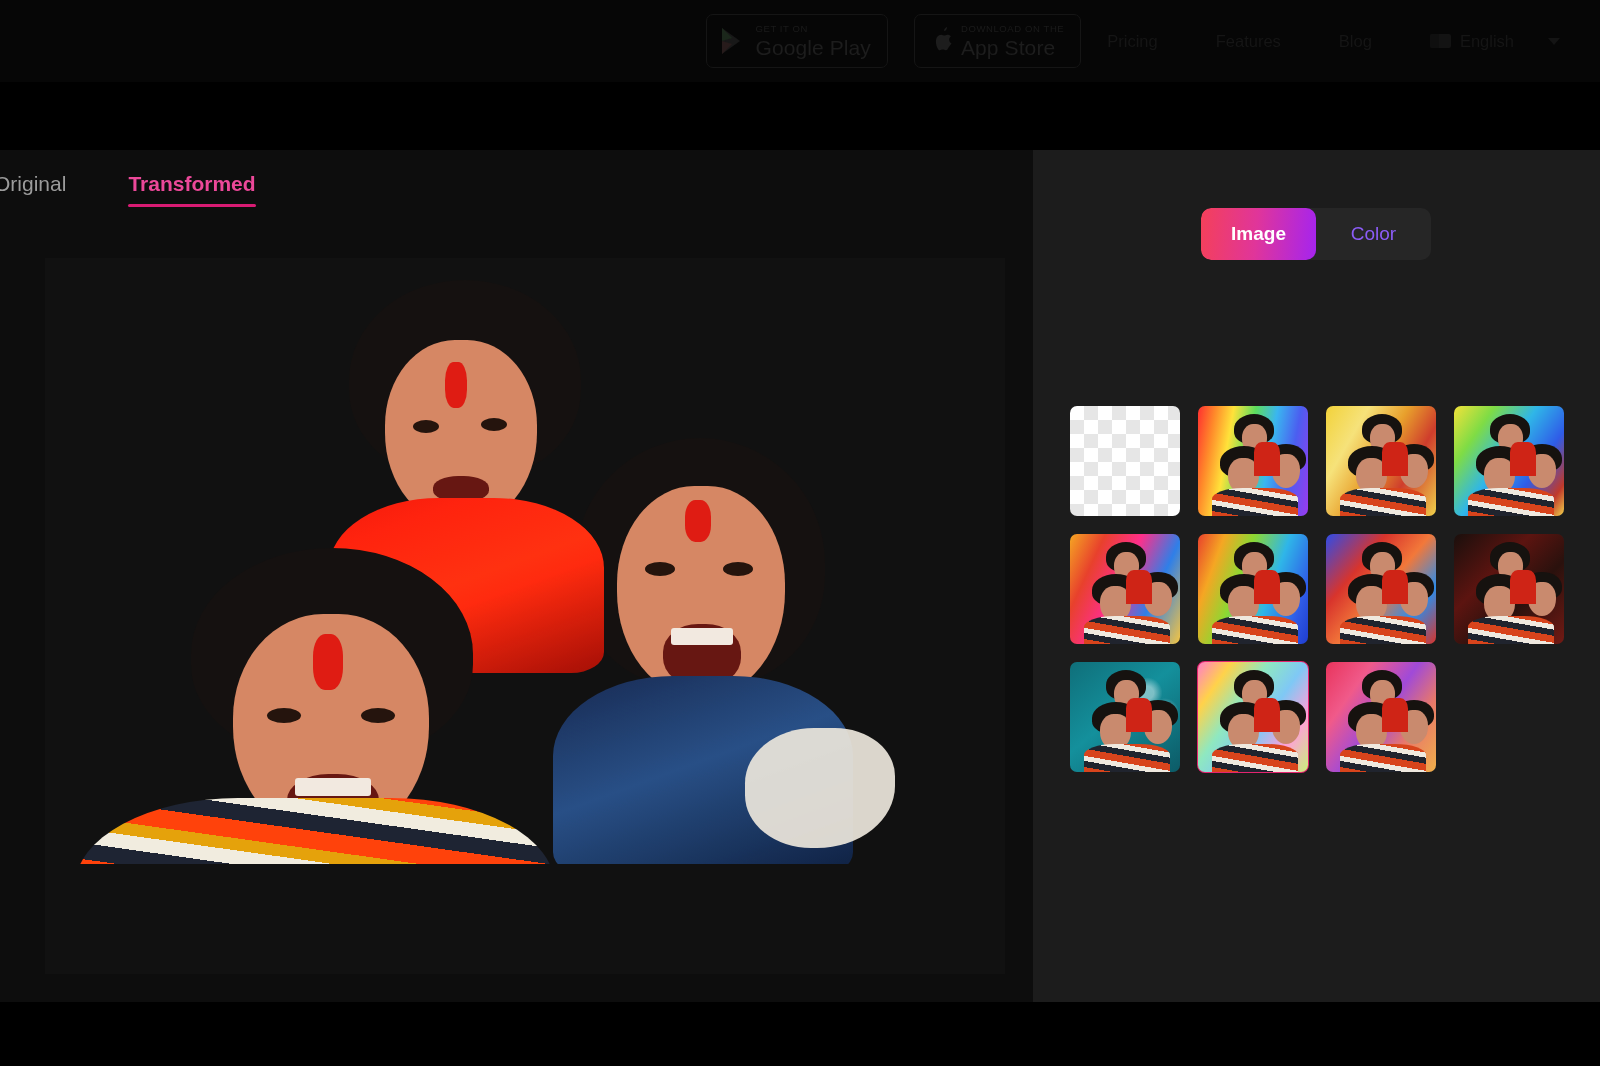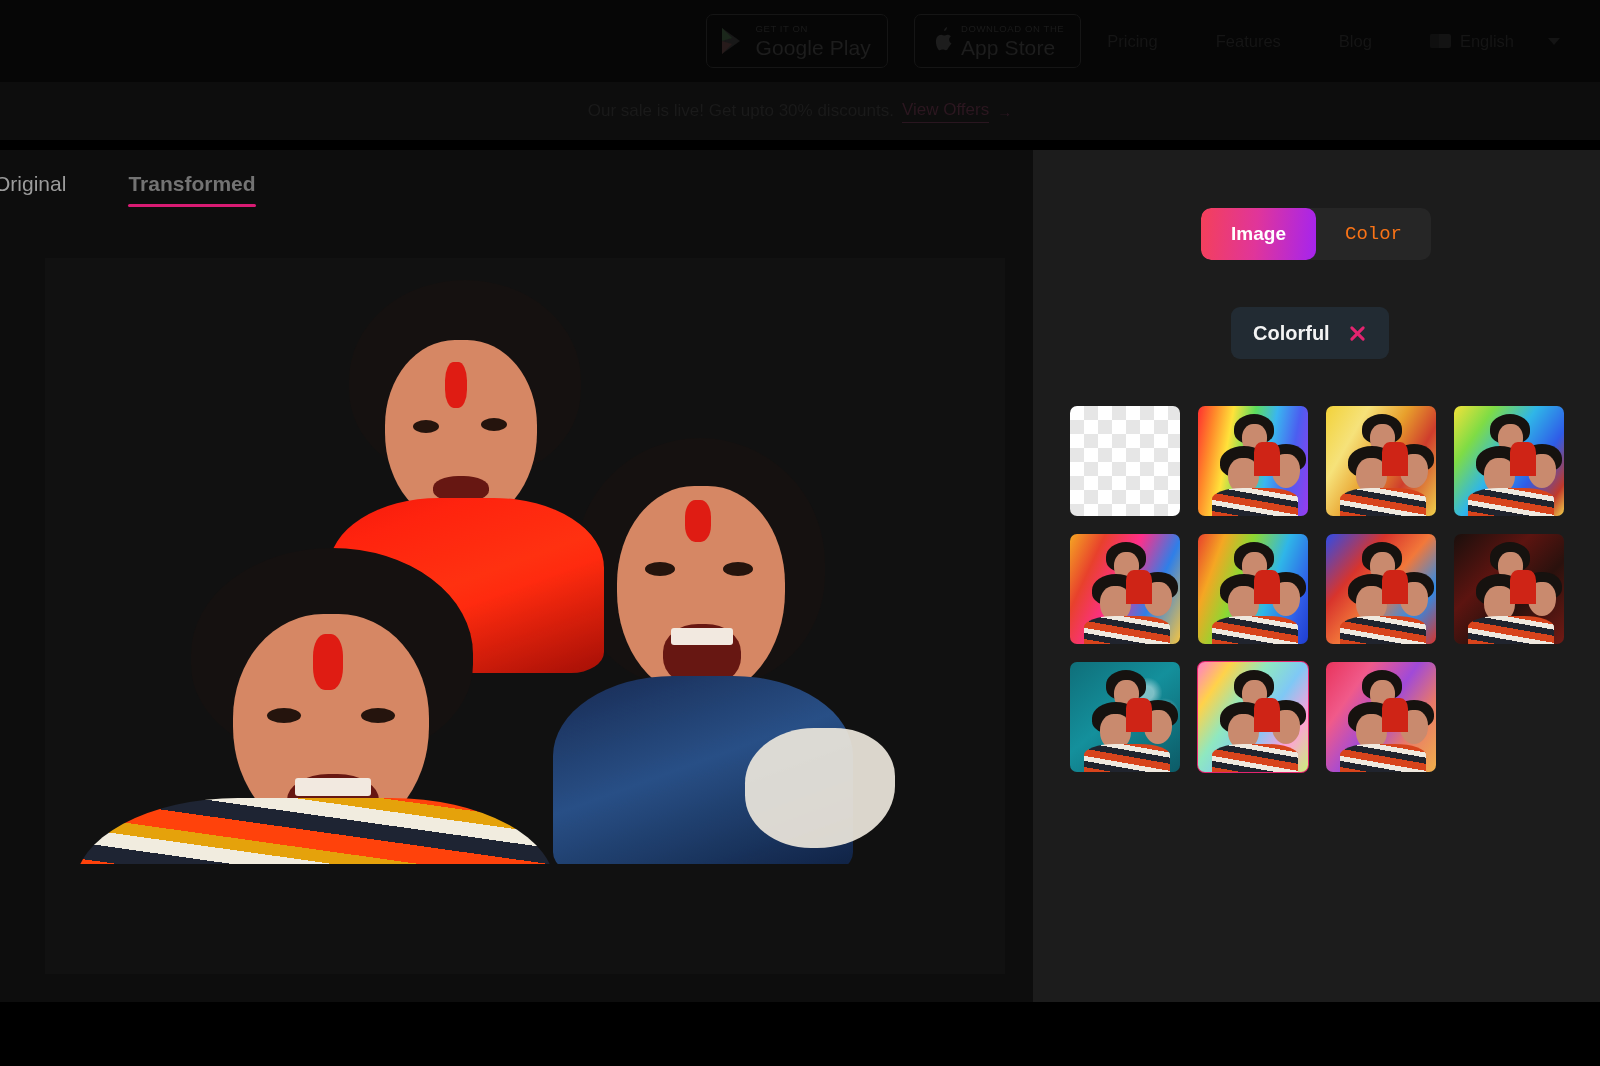--- a/index.html
+++ b/index.html
@@ -68,21 +68,21 @@
     position: absolute; left: 0; top: 150px; width: 1033px; height: 852px;
     background: #0d0d0d;
   }
   .tabs {
     position: absolute; left: 0; top: 22px; display: flex; align-items: flex-end; gap: 0;
   }
   .tab {
     font-size: 21px; padding: 0 0 11px 0; position: relative; white-space: nowrap;
   }
   .tab-original { color: #9b9b9b; margin-left: -6px; margin-right: 62px; }
-  .tab-transformed { color: #737373; font-weight: bold; }
+  .tab-transformed { color: #ec4899; font-weight: bold; }
   .tab-underline {
     position: absolute; left: 0; right: 0; bottom: 0; height: 3px;
     background: #d81b73; border-radius: 2px;
   }
 
   .canvas-wrap {
     position: absolute; left: 45px; top: 108px; width: 960px; height: 716px;
     background: #111;
   }
   .photo {
@@ -145,21 +145,21 @@
     background: #262626; border-radius: 10px; display: flex; overflow: hidden;
   }
   .seg-item {
     flex: 1; display: flex; align-items: center; justify-content: center;
     font-size: 19px; cursor: pointer;
   }
   .seg-item.active {
     background: linear-gradient(95deg, #f4405a 0%, #e0359a 48%, #a524ef 100%);
     color: #fff; font-weight: bold; border-radius: 10px;
   }
-  .seg-item.inactive { color: #f97316; font-family: Liberation Mono, monospace; }
+  .seg-item.inactive { color: #8b5cf6; }
 
   .chip {
     position: absolute; left: 198px; top: 157px; height: 52px;
     background: #222b33; border-radius: 9px;
     display: inline-flex; align-items: center; gap: 18px; padding: 0 22px;
   }
   .chip .txt { font-size: 20px; font-weight: bold; color: #f3f3f3; }
   .chip .x {
     width: 19px; height: 19px; position: relative; cursor: pointer;
   }
@@ -243,25 +243,20 @@
     <a class="navlink">Features</a>
     <a class="navlink">Blog</a>
 
     <div class="lang">
       <span class="flag-icon"></span>
       <span class="lang-label">English</span>
     </div>
     <span class="chev"></span>
   </div>
 
-  <div class="promo">
-    <span class="promo-text">Our sale is live! Get upto 30% discounts.</span>
-    <a class="promo-link">View Offers</a>
-    <span class="promo-arrow">→</span>
-  </div>
 
   <div class="left-pane">
 
     <div class="tabs">
       <div class="tab tab-original">
         <span>Original</span>
       </div>
       <div class="tab tab-transformed">
         <span>Transformed</span>
         <span class="tab-underline"></span>
@@ -313,24 +308,20 @@
 
     <div class="seg">
       <div class="seg-item active">
         <span>Image</span>
       </div>
       <div class="seg-item inactive">
         <span>Color</span>
       </div>
     </div>
 
-    <div class="chip">
-      <span class="txt">Colorful</span>
-      <span class="x"></span>
-    </div>
 
     <div class="grid">
 
     <div class="cell checker"></div>
         <div class="cell">
           <div class="thumb">
             <div class="bg" style="background:linear-gradient(100deg,#ff2f2f 0%,#ff8a2a 14%,#ffe23a 28%,#5ddc5d 45%,#3ab6f0 62%,#4b5ef0 80%,#9b3af0 100%)"></div>
             <div class="hairT" style="left:36px;top:8px;width:40px;height:30px;"></div>
             <div class="faceT" style="left:44px;top:18px;width:25px;height:30px;"></div>
             <div class="hairT" style="left:22px;top:40px;width:48px;height:32px;"></div>

